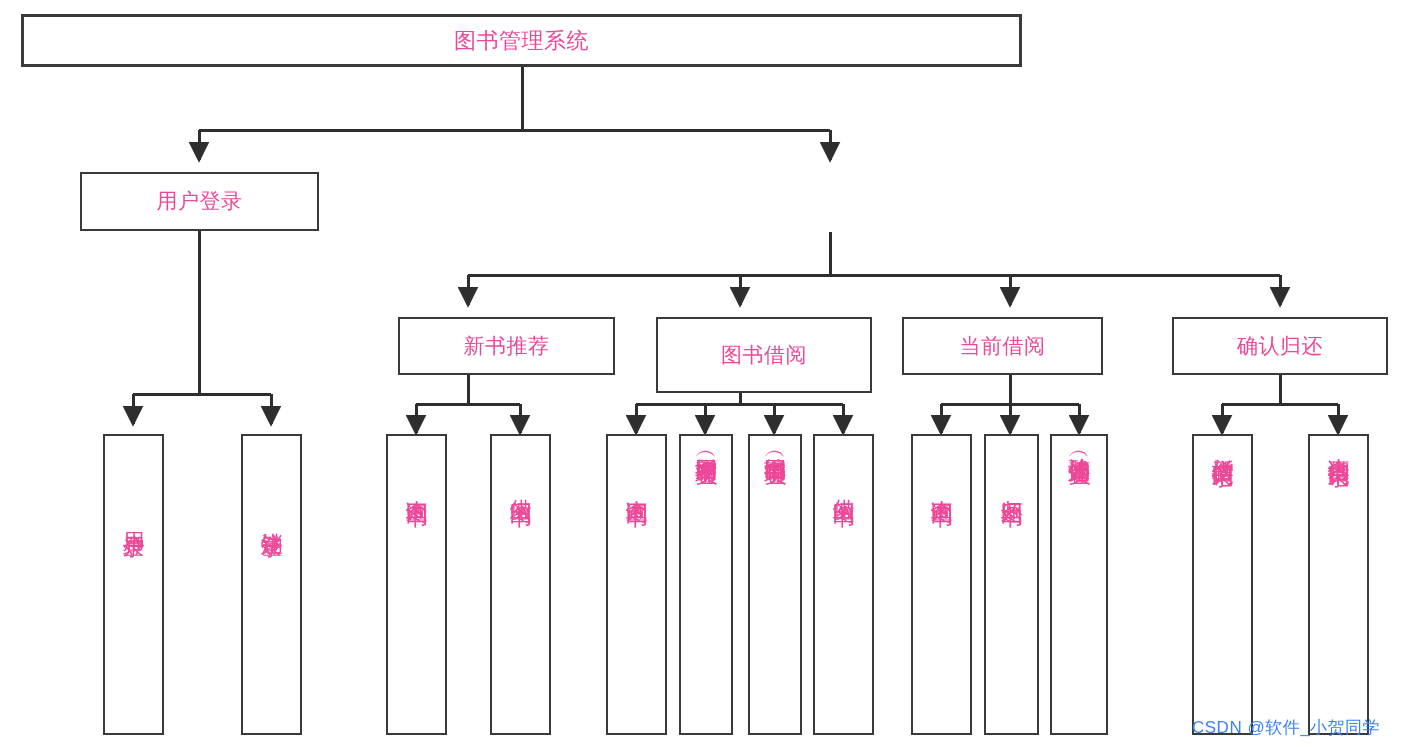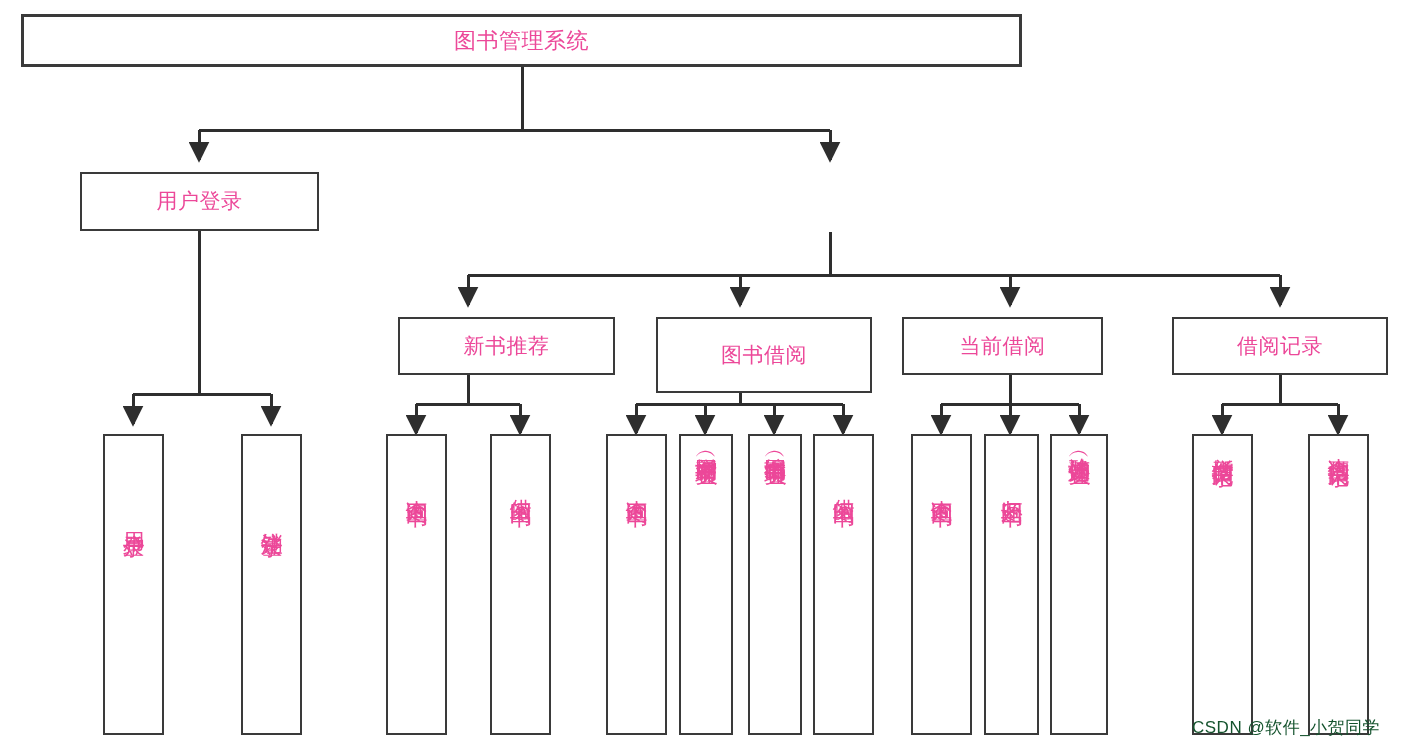--- a/index.html
+++ b/index.html
@@ -71,21 +71,21 @@
   .node.leaf.tall-text .node-label {
     letter-spacing: 1px;
   }
   
   .node.leaf.pad-sm { padding-top: 4px; }
   .node.leaf.pad-md { padding-top: 46px; }
   .node.leaf.pad-lg { padding-top: 78px; }
   .watermark {
     position: absolute;
     font-size: 17px;
-    color: #14532d;
+    color: #3b82f6;
     white-space: nowrap;
     letter-spacing: 0.5px;
     user-select: none;
   }
 </style>
 </head>
 <body>
 
 <div id="diagram-root">
 
@@ -150,21 +150,21 @@
   <div class="node level2" style="left:360px; top:317px; width:217px; height:58px;margin-left:38px;">
     <span class="node-label">新书推荐</span>
   </div>
   <div class="node level2" style="left:632px; top:317px; width:216px; height:76px;margin-left:24px;">
     <span class="node-label">图书借阅</span>
   </div>
   <div class="node level2" style="left:902px; top:317px; width:201px; height:58px;">
     <span class="node-label">当前借阅</span>
   </div>
   <div class="node level2" style="left:1172px; top:317px; width:216px; height:58px;">
-    <span class="node-label">借阅记录</span>
+    <span class="node-label">确认归还</span>
   </div>
 
   <div class="node leaf pad-lg" style="left:103px; top:434px; width:61px; height:301px;">
     <span class="node-label">用户登录</span>
   </div>
   <div class="node leaf pad-lg" style="left:241px; top:434px; width:61px; height:301px;">
     <span class="node-label">注销登录</span>
   </div>
 
   <div class="node leaf pad-md" style="left:386px; top:434px; width:61px; height:301px;">

